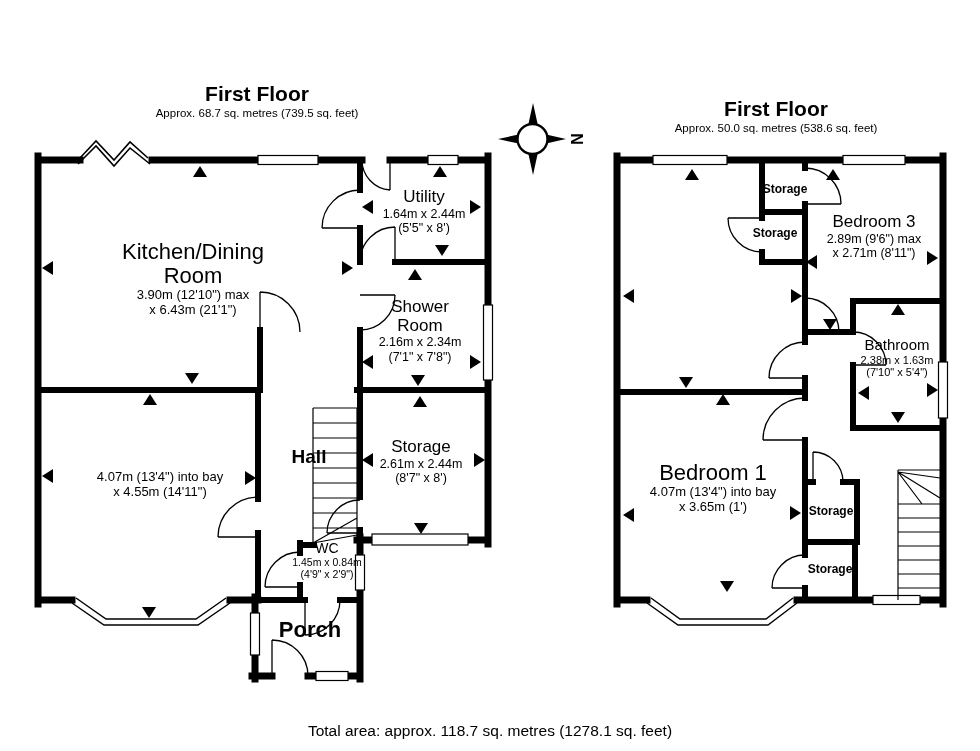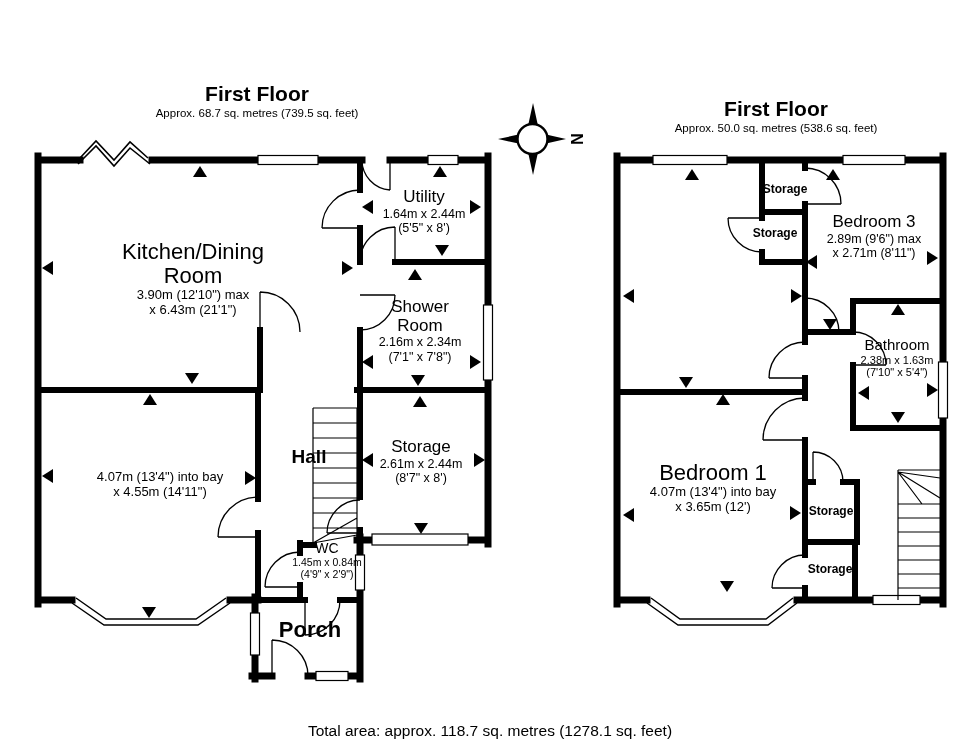--- a/index.html
+++ b/index.html
@@ -202,21 +202,21 @@
     <div class="rdim">x 2.71m (8'11")</div>
   </div>
   <div class="lbl bath" style="left:897px;top:337px;width:110px">
     <div class="rname">Bathroom</div>
     <div class="rdim">2.38m x 1.63m</div>
     <div class="rdim">(7'10" x 5'4")</div>
   </div>
   <div class="lbl big" style="left:713px;top:461px;width:195px">
     <div class="rname">Bedroom 1</div>
     <div class="rdim">4.07m (13'4") into bay</div>
-    <div class="rdim">x 3.65m (12')</div>
+    <div class="rdim">x 3.65m (1')</div>
   </div>
   <div class="tag" style="left:785px;top:182px">Storage</div>
   <div class="tag" style="left:775px;top:226px">Storage</div>
   <div class="tag" style="left:831px;top:504px">Storage</div>
   <div class="tag" style="left:830px;top:562px">Storage</div>
 
   <div class="total" style="left:490px;top:722px">Total area: approx. 118.7 sq. metres (1278.1 sq. feet)</div>
 </div>
 
 </body></html>

